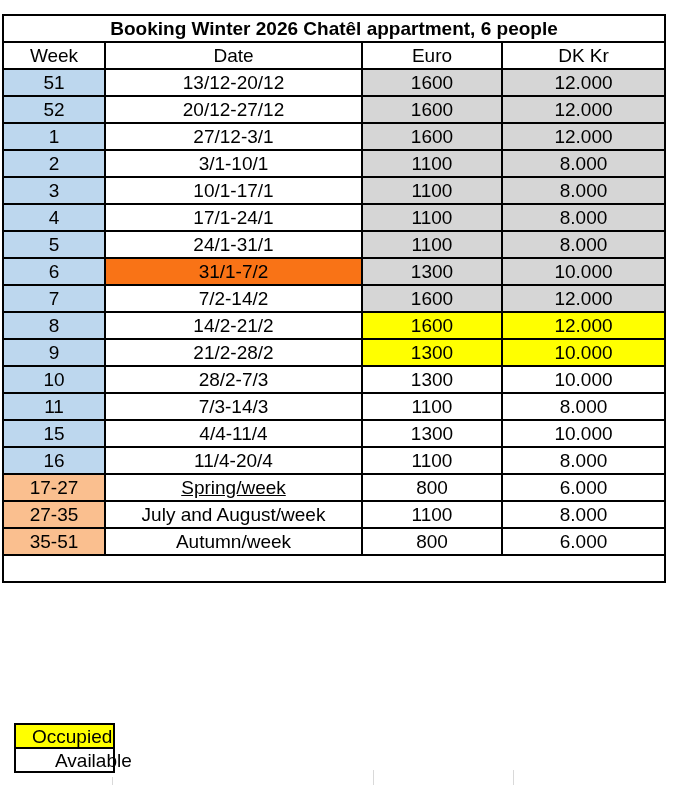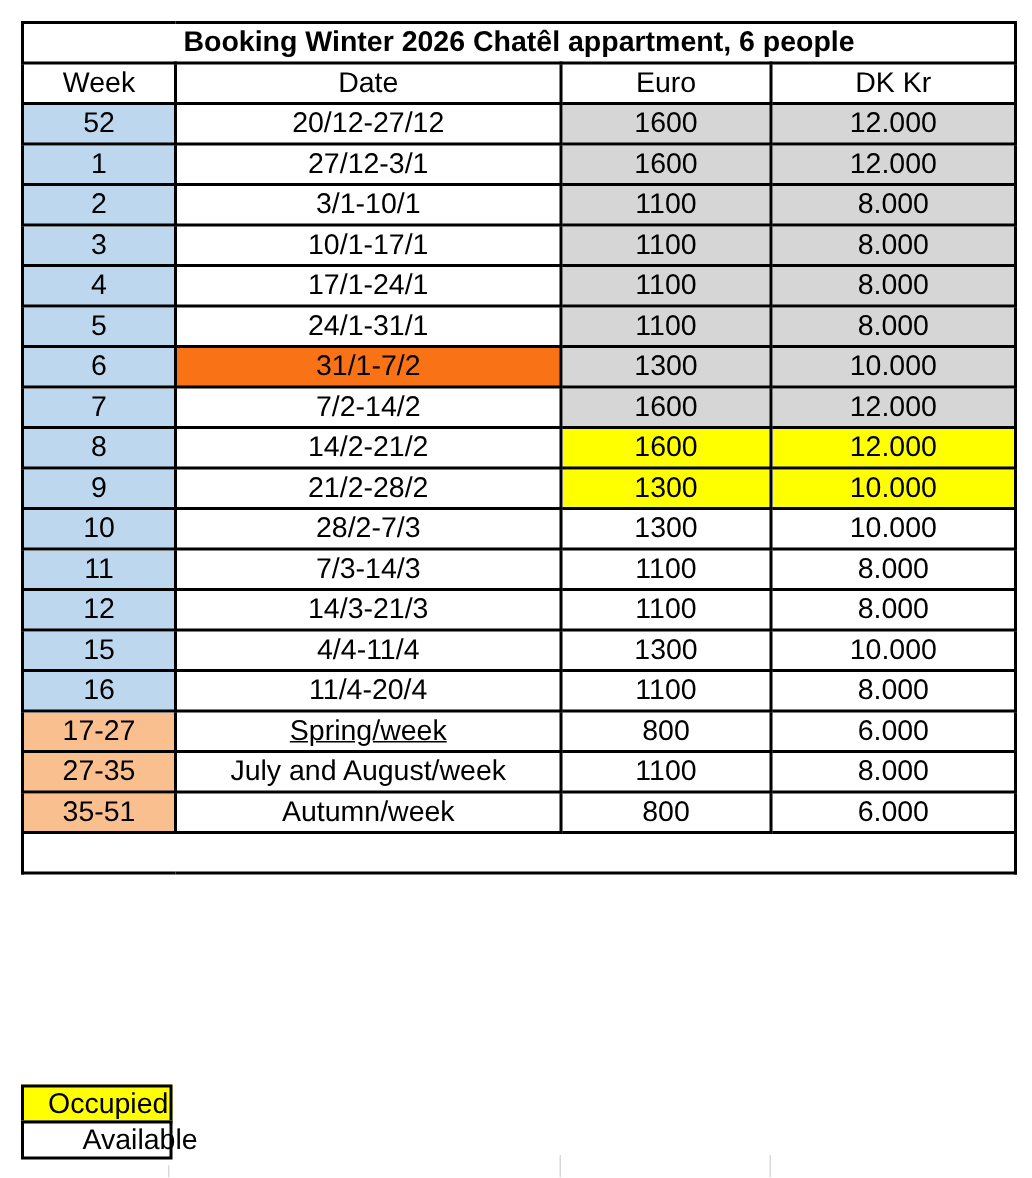--- a/index.html
+++ b/index.html
@@ -6,21 +6,21 @@
   body { font-family: "Liberation Sans", sans-serif; }
   .sheet {
     position: relative;
     width: 688px;
     height: 785px;
     background: #ffffff;
     overflow: hidden;
   }
   table.booking {
     position: absolute;
-    left: 14px;
+    left: 2px;
     top: 14px;
     width: 662px;
     border-collapse: collapse;
     table-layout: fixed;
   }
   table.booking td {
     border: 2px solid #000000;
     height: 25px;
     padding: 0;
     font-size: 19px;
@@ -82,20 +82,26 @@
       </tr>
       <tr>
         <td>Week</td>
         <td>Date</td>
         <td>Euro</td>
         <td>DK Kr</td>
       </tr>
     </thead>
     <tbody>
         <tr>
+          <td style="background: rgb(189, 215, 238);">51</td>
+          <td style="background: rgb(255, 255, 255);">13/12-20/12</td>
+          <td style="background: rgb(214, 214, 214);">1600</td>
+          <td style="background: rgb(214, 214, 214);">12.000</td>
+        </tr>
+        <tr>
           <td style="background: rgb(189, 215, 238);">52</td>
           <td style="background: rgb(255, 255, 255);">20/12-27/12</td>
           <td style="background: rgb(214, 214, 214);">1600</td>
           <td style="background: rgb(214, 214, 214);">12.000</td>
         </tr>
         <tr>
           <td style="background: rgb(189, 215, 238);">1</td>
           <td style="background: rgb(255, 255, 255);">27/12-3/1</td>
           <td style="background: rgb(214, 214, 214);">1600</td>
           <td style="background: rgb(214, 214, 214);">12.000</td>
@@ -150,26 +156,20 @@
         </tr>
         <tr>
           <td style="background: rgb(189, 215, 238);">10</td>
           <td style="background: rgb(255, 255, 255);">28/2-7/3</td>
           <td style="background: rgb(255, 255, 255);">1300</td>
           <td style="background: rgb(255, 255, 255);">10.000</td>
         </tr>
         <tr>
           <td style="background: rgb(189, 215, 238);">11</td>
           <td style="background: rgb(255, 255, 255);">7/3-14/3</td>
-          <td style="background: rgb(255, 255, 255);">1100</td>
-          <td style="background: rgb(255, 255, 255);">8.000</td>
-        </tr>
-        <tr>
-          <td style="background: rgb(189, 215, 238);">12</td>
-          <td style="background: rgb(255, 255, 255);">14/3-21/3</td>
           <td style="background: rgb(255, 255, 255);">1100</td>
           <td style="background: rgb(255, 255, 255);">8.000</td>
         </tr>
         <tr>
           <td style="background: rgb(189, 215, 238);">15</td>
           <td style="background: rgb(255, 255, 255);">4/4-11/4</td>
           <td style="background: rgb(255, 255, 255);">1300</td>
           <td style="background: rgb(255, 255, 255);">10.000</td>
         </tr>
         <tr>

